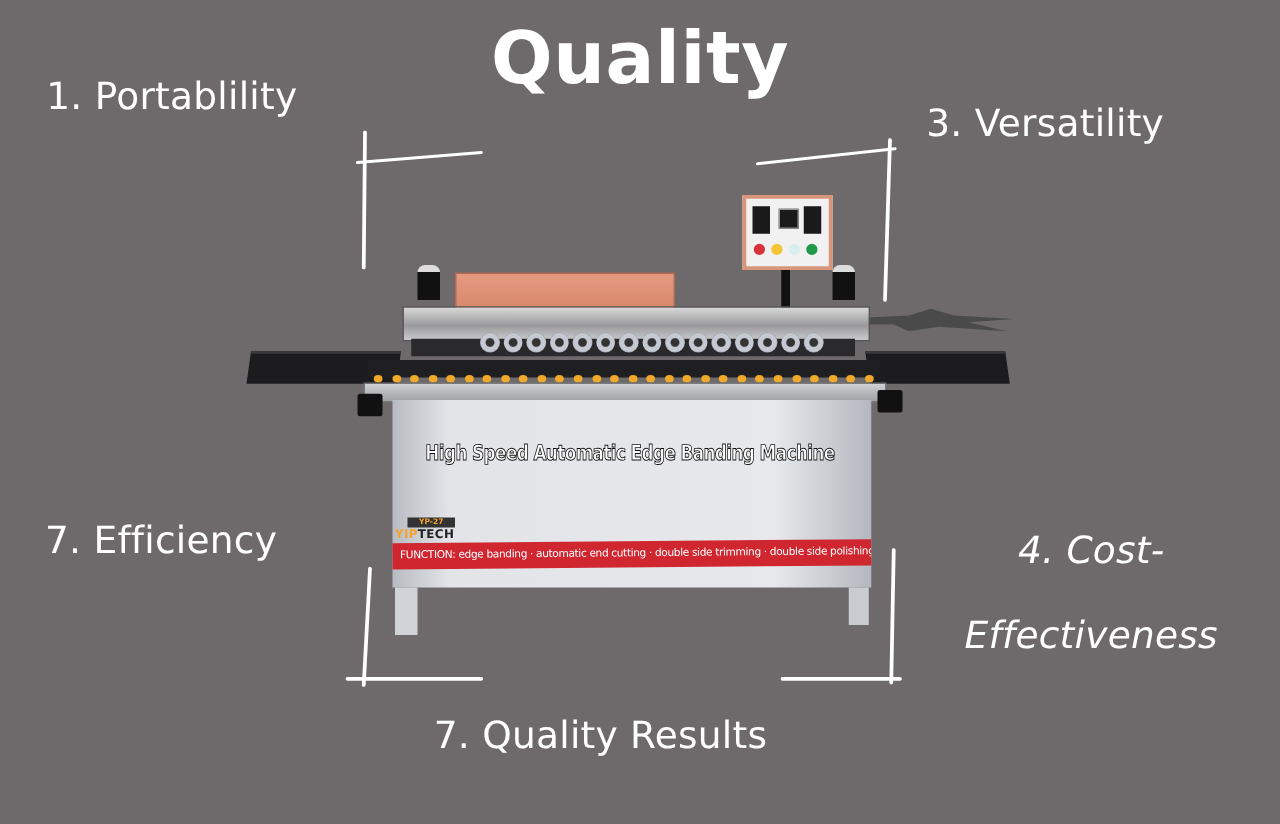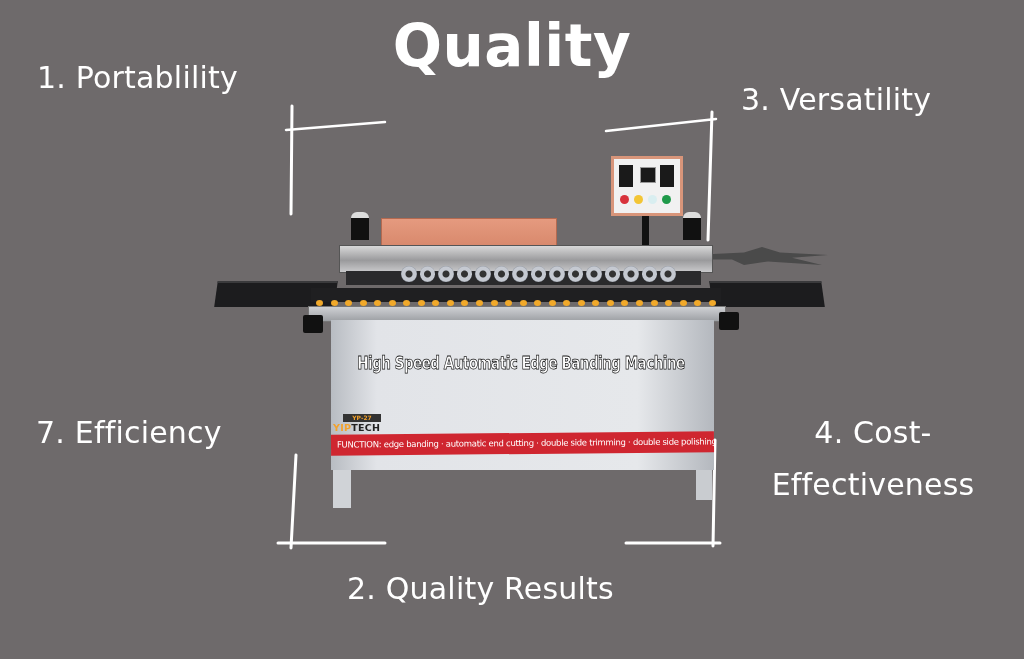--- a/index.html
+++ b/index.html
@@ -19,27 +19,27 @@
   }
   .benefit {
     position: absolute;
     font-family: "DejaVu Sans", sans-serif;
     font-weight: normal; font-size: 30px; line-height: 42px;
     white-space: nowrap; letter-spacing: 0.2px;
   }
   .b1 { left: 37px; top: 57px; }
   .b3 { left: 741px; top: 67px; margin-top: 12px; }
   .b2 { left: 36px; top: 412px; }
-  .b4 { left: 742px; top: 407px; text-align: center; width: 262px; line-height: 52px; white-space: normal; }
+  .b4 { left: 742px; top: 407px; text-align: center; width: 262px; line-height: 68px; white-space: normal; font-style: italic; }
   .b5 { left: 347px; top: 568px; }
 
   .chalk { position: absolute; left: 0; top: 0; }
 
   
-  .machine { position: absolute; left: 211px; top: 150px; width: 620px; height: 360px; }
+  .machine { position: absolute; left: 194px; top: 150px; width: 620px; height: 360px; }
   .m-part { position: absolute; }
   .side-table-l { left: 5px; top: 131px; width: 120px; height: 24px; background: #1c1c1e; border-top: 2px solid #3a3a3c; transform: skewX(-8deg); }
   .side-table-r { left: 500px; top: 131px; width: 112px; height: 24px; background: #1c1c1e; border-top: 2px solid #3a3a3c; transform: skewX(8deg); }
   .orange-box { left: 170px; top: 68px; width: 174px; height: 30px; background: linear-gradient(#e59a7f, #d7876a); border: 1px solid #b46a50; }
   .rail { left: 128px; top: 95px; width: 372px; height: 26px; background: linear-gradient(#d8d8d8, #9a9a9c 55%, #c9c9cb); border: 1px solid #555; }
   .rail-dark { left: 135px; top: 121px; width: 355px; height: 14px; background: #2a2a2c; }
   .rollers { left: 190px; top: 110px; width: 275px; height: 28px; display: flex; gap: 3px; }
   .roller { width: 16px; height: 16px; border-radius: 50%; background: radial-gradient(circle, #333 0 3px, #c5c9d1 4px 7px, #9aa0aa 8px); margin-top: 6px; }
   .conveyor { left: 100px; top: 138px; width: 410px; height: 14px; background: #1f1f21; }
   .dots { left: 105px; top: 150px; width: 400px; height: 8px; display: flex; justify-content: space-between; }
@@ -83,21 +83,21 @@
 <body>
 
 <div>
 
   <h1 class="title" style="margin:0;">Quality</h1>
 
   <div class="benefit b1">1. Portablility</div>
   <div class="benefit b3">3. Versatility</div>
   <div class="benefit b2">7. Efficiency</div>
   <div class="benefit b4">4. Cost- Effectiveness</div>
-  <div class="benefit b5">2. Quality Results</div>
+  <div class="benefit b5">7. Quality Results</div>
 
   <svg class="chalk" width="1024" height="659">
     <g stroke="#ffffff" stroke-linecap="round" fill="none">
       <g>
         <path d="M292 106 L291 214" stroke-width="3"></path>
         <path d="M286 130 L385 122" stroke-width="2.5"></path>
       </g>
       <g>
         <path d="M712 112 L708 240" stroke-width="3"></path>
         <path d="M606 131 L716 119" stroke-width="2.5"></path>

